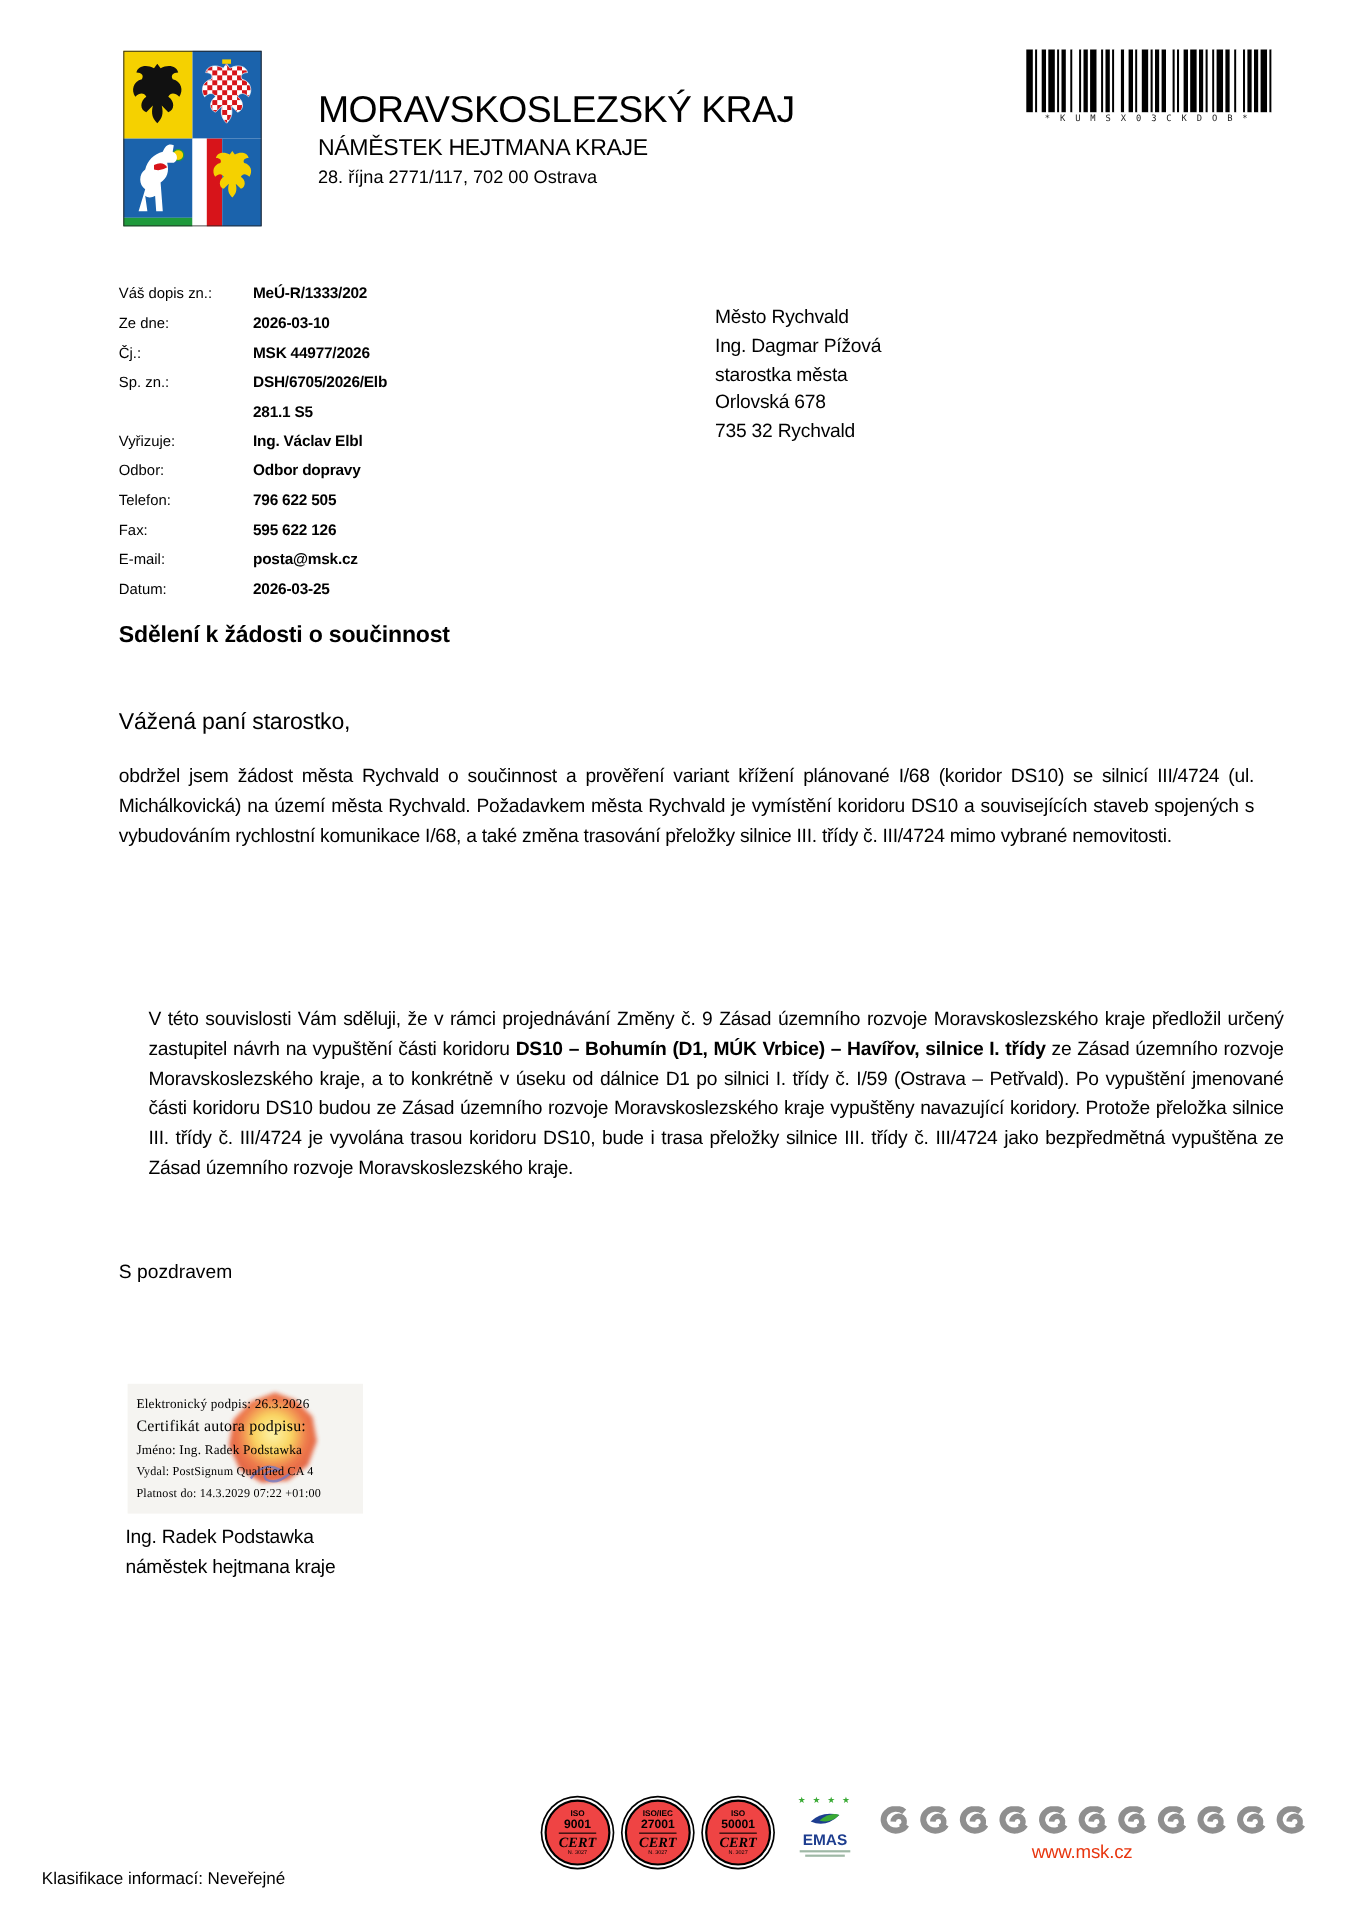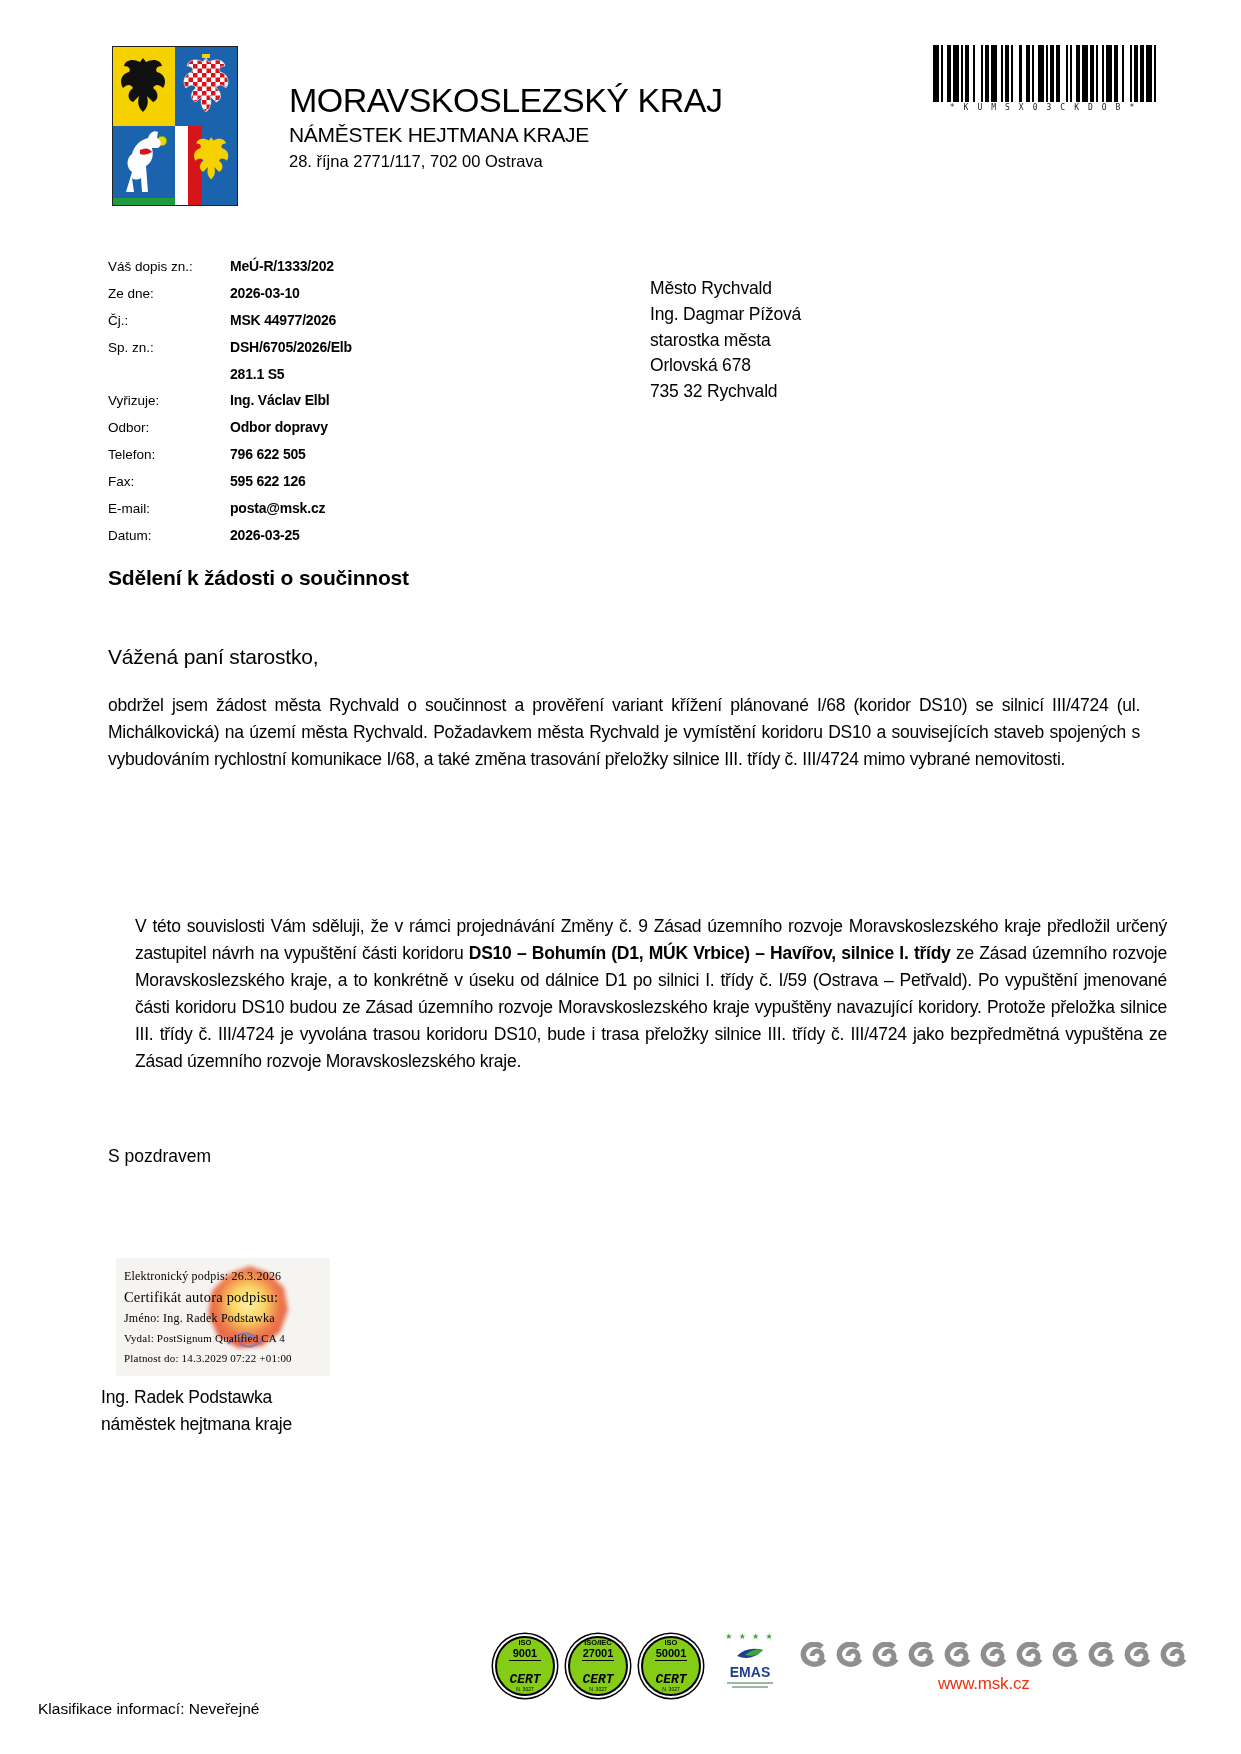--- a/index.html
+++ b/index.html
@@ -39,34 +39,34 @@
 
   
   .stamp{position:absolute;left:116px;top:1258px;width:214px;height:118px;background:#f5f4f1;
          font-family:"Liberation Serif",serif;}
   .stamp .seal{position:absolute;left:78px;top:2px;z-index:0;}
   .stamp .lines{position:relative;z-index:1;padding:8px 0 0 8px;}
   .s-line{font-size:12px;line-height:20px;letter-spacing:0.2px;}
   .s-line.big{font-size:14.5px;line-height:22px;}
   .s-line.small{font-size:11px;line-height:20px;}
 
-  .signer{position:absolute;left:101px;top:1384px;font-size:17.5px;line-height:26.5px;letter-spacing:-0.2px;}
+  .signer{position:absolute;left:114px;top:1384px;font-size:17.5px;line-height:26.5px;letter-spacing:-0.2px;}
 
   
   .f-contact{position:absolute;left:118px;top:1632px;font-size:15px;line-height:21.5px;}
   .f-row{display:flex;}
   .f-c1{width:139px;flex:none;}
   .badges{position:absolute;left:495px;top:1636px;display:flex;gap:13px;align-items:flex-start;}
   .badge{width:56px;height:56px;border:2px solid #000;border-radius:50%;
          box-shadow:0 0 0 2px #fff,0 0 0 3.5px #000;
-         display:flex;flex-direction:column;align-items:center;justify-content:center;background:#84cc16;}
+         display:flex;flex-direction:column;align-items:center;justify-content:center;background:#ef4444;}
   .b-top{font-size:7.5px;line-height:8px;font-weight:700;}
   .b-mid{font-size:11px;line-height:12px;font-weight:700;}
   .b-brand{font-size:13px;line-height:13px;font-weight:700;font-style:italic;
-           font-family:Liberation Mono, monospace;border-top:1.5px solid #000;margin-top:1px;padding-top:12px;}
+           font-family:Liberation Serif, serif;border-top:1.5px solid #000;margin-top:1px;padding-top:1px;}
   .b-num{font-size:5px;line-height:7px;}
   .emas{width:72px;display:flex;flex-direction:column;align-items:center;margin-top:-4px;}
   .emas-stars{color:#3aaa35;font-size:8px;letter-spacing:2px;line-height:10px;}
   .emas-label{color:#1d3d8f;font-weight:700;font-size:14px;line-height:16px;text-align:center;}
   .emas-micro{width:46px;height:2.5px;background:#9fb8a6;margin-top:1.5px;}
 
   .spirals{position:absolute;left:798px;top:1642px;display:flex;gap:4px;}
   .www{position:absolute;left:938px;top:1674px;font-size:17px;letter-spacing:-0.2px;}
 
   .classification{position:absolute;left:38px;top:1700px;font-size:15.5px;}

